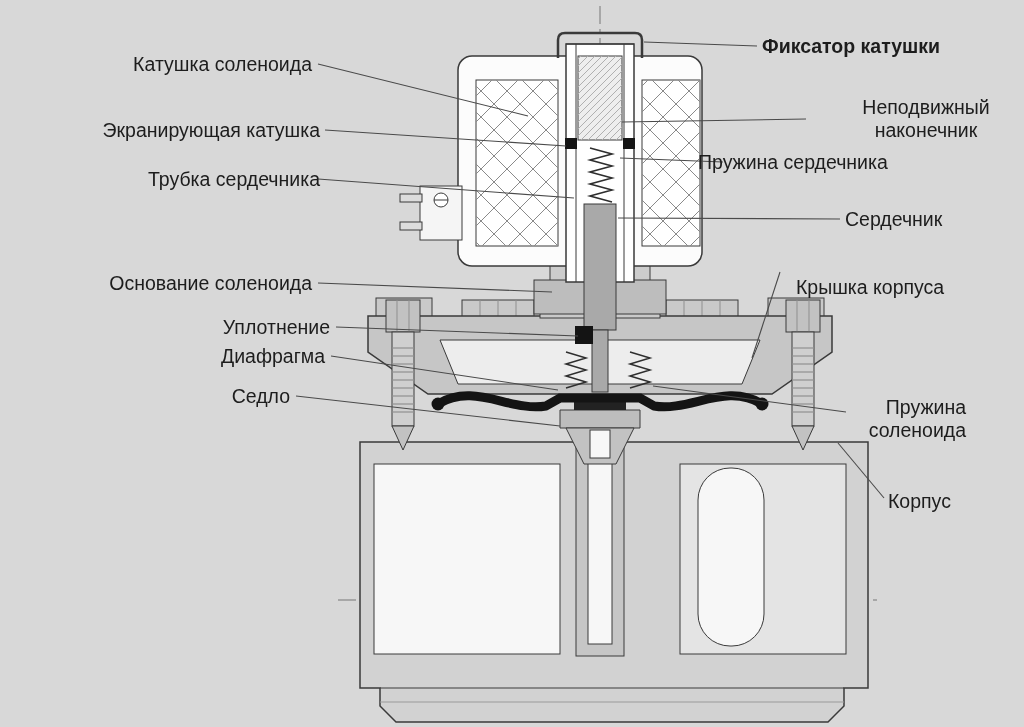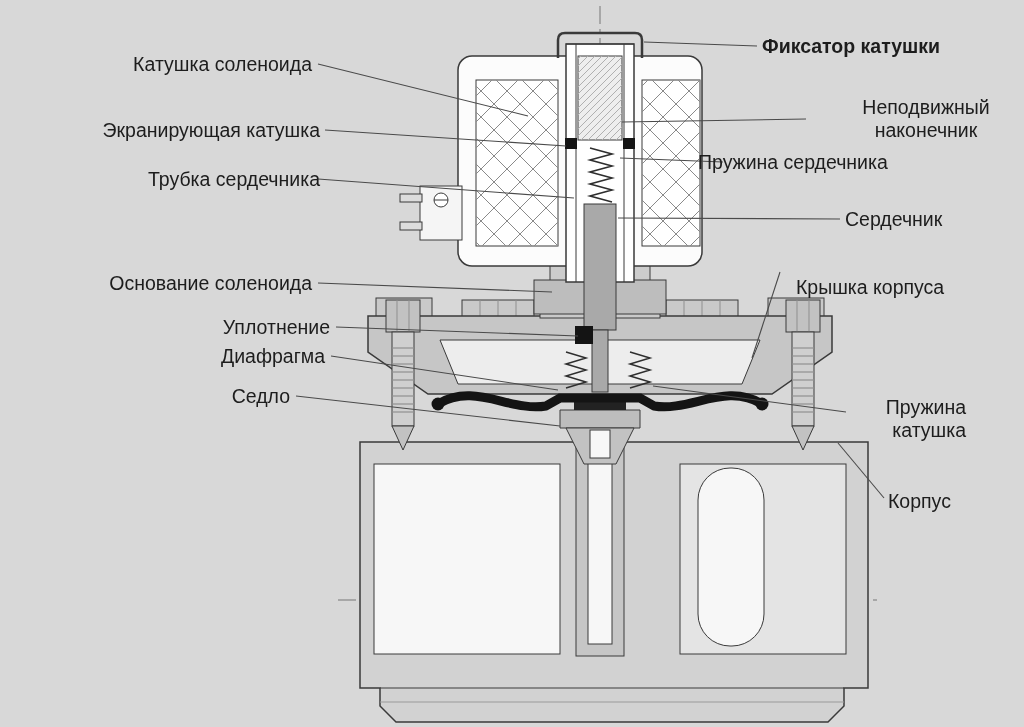--- a/index.html
+++ b/index.html
@@ -173,17 +173,17 @@
   <div class="lbl" style="left:762px;top:35px;font-weight:bold;">Фиксатор катушки</div>
   <div class="lbl two" style="left:846px;top:96px;width:160px;text-align:center;">
     <span>Неподвижный</span><br>
     <span>наконечник</span>
   </div>
   <div class="lbl" style="left:698px;top:151px;">Пружина сердечника</div>
   <div class="lbl" style="left:845px;top:208px;">Сердечник</div>
   <div class="lbl" style="left:784px;top:276px;margin-left:12px;">Крышка корпуса</div>
   <div class="lbl two" style="left:846px;top:396px;width:120px;text-align:right;">
     <span>Пружина</span><br>
-    <span>катушка</span>
+    <span>соленоида</span>
   </div>
   <div class="lbl" style="left:888px;top:490px;">Корпус</div>
 
 </div>
 
 </body></html>

